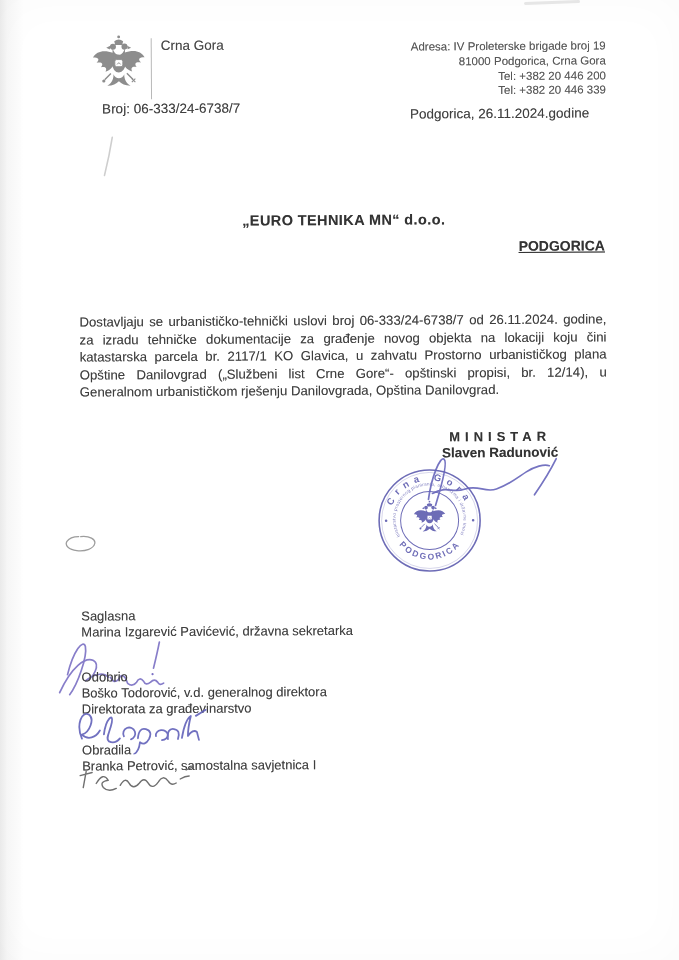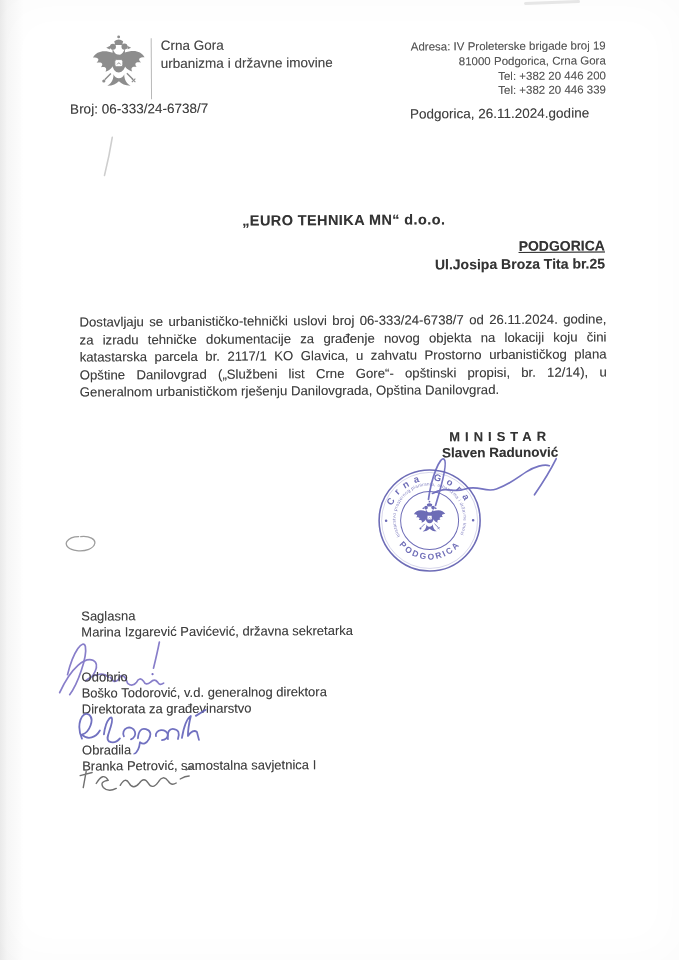--- a/index.html
+++ b/index.html
@@ -20,21 +20,21 @@
   }
   .skew{position:absolute;inset:0;transform:rotate(-0.35deg);transform-origin:340px 420px;}
   .txt{position:absolute;color:#3f3f3f;text-shadow:0 0 .5px rgba(70,70,70,.45);}
   .b{font-weight:bold;color:#333;}
 
   
   .logo{position:absolute;left:92px;top:32px;width:58px;height:64px;color:#8d8d8d;}
   .vdiv{position:absolute;left:153px;top:37px;width:1px;height:61px;background:#b8b8b8;}
   .org{left:163px;top:36px;font-size:13.5px;line-height:17.5px;color:#474747;}
   .addr{left:380px;top:40px;width:228px;text-align:right;font-size:11.5px;line-height:14.8px;color:#575757;}
-  .broj{left:72px;top:100px;font-size:13.5px;}
+  .broj{left:104px;top:100px;font-size:13.5px;}
   .pdate{left:398px;top:107px;width:193px;text-align:right;font-size:13.5px;}
 
   
   .company{left:180px;top:212px;width:330px;text-align:center;font-size:14.5px;letter-spacing:.4px;}
   .cityblock{left:380px;top:239px;width:226px;text-align:right;font-size:14px;line-height:17.5px;}
   .uline{text-decoration:underline;}
 
   
   .para{left:80px;top:312px;width:527px;font-size:13.2px;line-height:17.6px;text-align:justify;color:#3e3e3e;}
 
@@ -93,39 +93,37 @@
 <div class="page">
   <div class="cornermark"></div>
   <div class="skew">
 
     <svg class="logo" viewBox="0 0 64 72">
         <use href="#coa"></use>
       </svg>
     <div class="vdiv"></div>
     <div class="txt org">
       <div>Crna Gora</div>
-      <div>urbanizma i državne imovine</div>
     </div>
     <div class="txt addr">
       <div>Adresa: IV Proleterske brigade broj 19</div>
       <div>81000 Podgorica, Crna Gora</div>
       <div>Tel: +382 20 446 200</div>
       <div>Tel: +382 20 446 339</div>
     </div>
     <div class="txt broj">Broj: 06-333/24-6738/7</div>
     <div class="txt pdate">Podgorica, 26.11.2024.godine</div>
 
     <svg class="pencil txt" viewBox="0 0 24 46">
       <path d="M14 4 C12 16 9 30 6 42" fill="none" stroke="#c2c2c2" stroke-width="1.6" stroke-linecap="round"></path>
     </svg>
 
     <div class="txt company b">„EURO TEHNIKA MN“ d.o.o.</div>
     <div class="txt cityblock b">
       <div class="uline">PODGORICA</div>
-      <div>Ul.Josipa Broza Tita br.25</div>
     </div>
 
     <div class="txt para">Dostavljaju se urbanističko-tehnički uslovi broj 06-333/24-6738/7 od 26.11.2024. godine, za izradu tehničke dokumentacije za građenje novog objekta na lokaciji koju čini katastarska parcela br. 2117/1 KO Glavica, u zahvatu Prostorno urbanističkog plana Opštine Danilovgrad („Službeni list Crne Gore“- opštinski propisi,  br. 12/14), u Generalnom urbanističkom rješenju Danilovgrada, Opština Danilovgrad.</div>
 
     <div class="txt minister">
       <div class="t">MINISTAR</div>
       <div class="n">Slaven Radunović</div>
     </div>
 
     <svg class="stamp" viewBox="0 0 108 108" style="color:#5a58ad">

